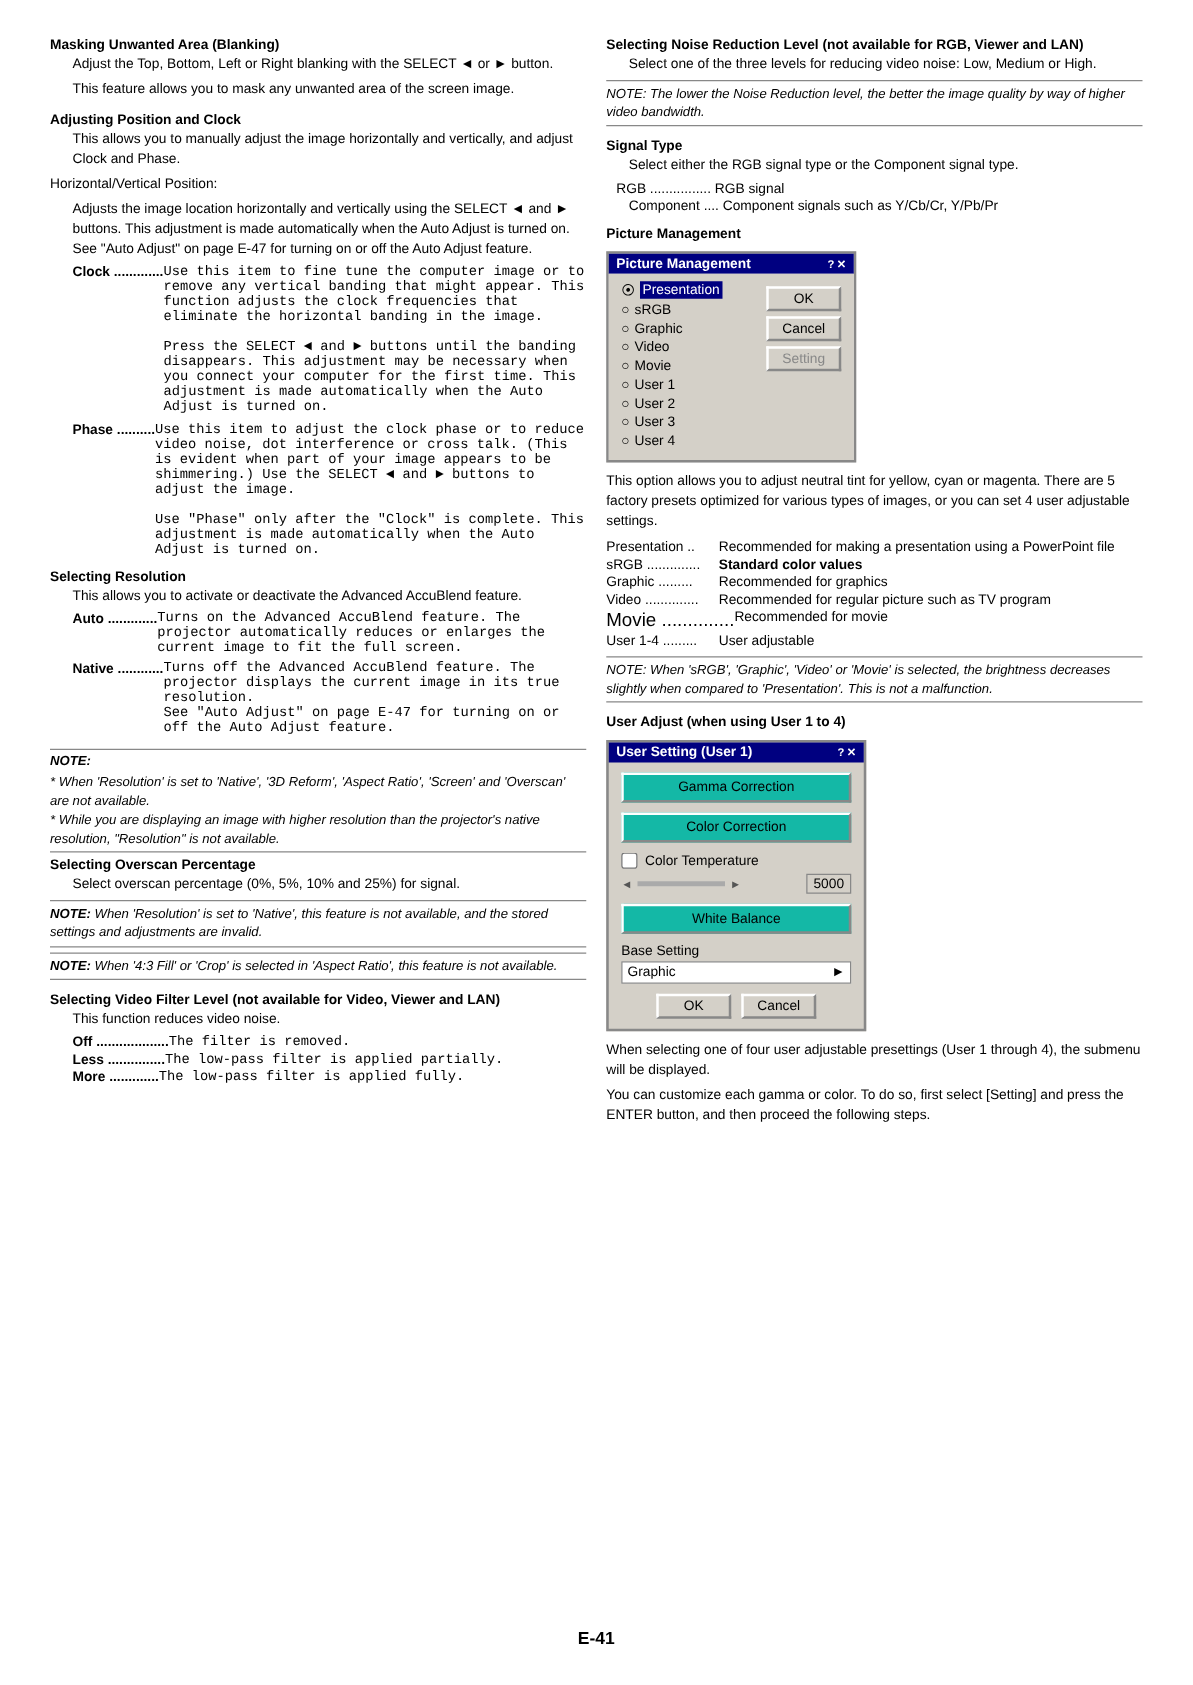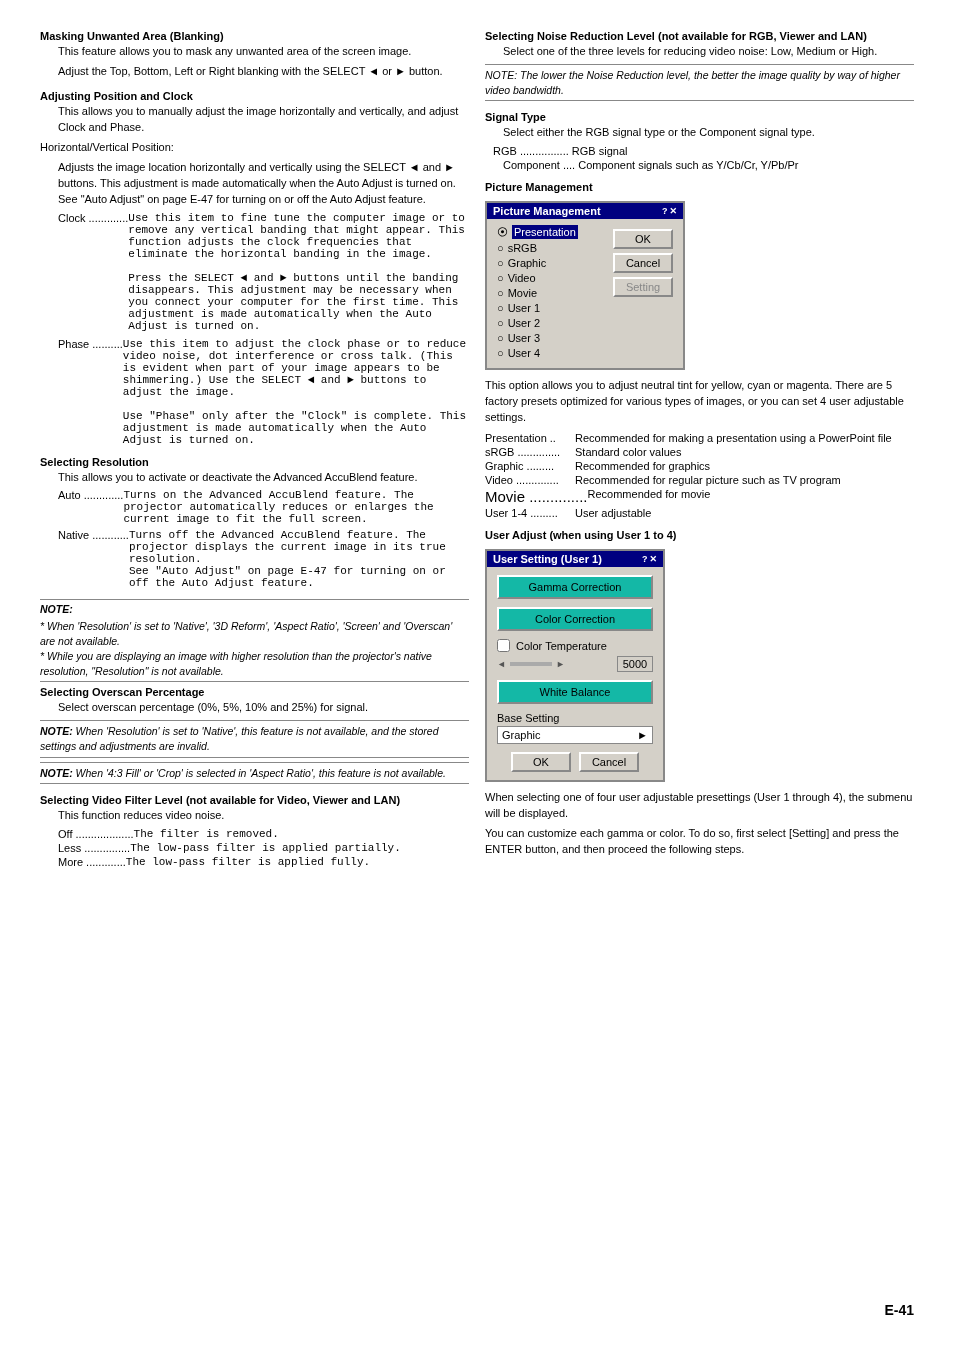--- a/index.html
+++ b/index.html
@@ -45,20 +45,21 @@
     .indent {
       margin-left: 18px;
     }
     .label-row {
       display: flex;
       margin-bottom: 2px;
     }
     .label-key {
       min-width: 60px;
       font-size: 11px;
+      font-weight: bold;
     }
     .label-val {
       font-size: 11px;
       flex: 1;
       font-family: Liberation Mono, monospace;
     }
     .note-bold {
       font-weight: bold;
       font-size: 10.5px;
     }
@@ -122,21 +123,21 @@
       display: flex;
       gap: 6px;
     }
     .dialog-options {
       flex: 1;
     }
     
     .user-dialog {
       border: 2px solid #888;
       background: #d4d0c8;
-      width: 180px;
+      width: 208px;
       margin: 8px auto 8px 0;
       font-size: 11px;
     }
     .user-dialog-titlebar {
       background: #000080;
       color: #fff;
       padding: 2px 6px;
       display: flex;
       justify-content: space-between;
       align-items: center;
@@ -203,21 +204,21 @@
       font-size: 11px;
       justify-content: space-between;
     }
     .dialog-bottom-btns {
       display: flex;
       justify-content: center;
       gap: 8px;
       margin-top: 4px;
     }
     .page-footer {
-      text-align: right;
+      text-align: center;
       font-size: 14px;
       font-weight: bold;
       margin-top: 20px;
       padding-top: 4px;
     }
     .note-border {
       border-top: 1px solid #888;
       border-bottom: 1px solid #888;
       padding: 3px 0;
       margin: 4px 0;
@@ -247,22 +248,22 @@
 </head>
 <body>
 
 <div class="page">
   <div class="two-col">
 
     <div class="col-left">
 
       <div class="section-block">
         <div class="section-title">Masking Unwanted Area (Blanking)</div>
+        <div class="body-text indent">Adjust the Top, Bottom, Left or Right blanking with the SELECT ◄ or ► button.</div>
         <div class="body-text indent">This feature allows you to mask any unwanted area of the screen image.</div>
-        <div class="body-text indent">Adjust the Top, Bottom, Left or Right blanking with the SELECT ◄ or ► button.</div>
       </div>
 
       <div class="section-block">
         <div class="section-title">Adjusting Position and Clock</div>
         <div class="body-text indent">This allows you to manually adjust the image horizontally and vertically, and adjust Clock and Phase.</div>
         <div class="body-text">Horizontal/Vertical Position:</div>
         <div class="body-text indent">Adjusts the image location horizontally and vertically using the SELECT ◄ and ► buttons. This adjustment is made automatically when the Auto Adjust is turned on. See "Auto Adjust" on page E-47 for turning on or off the Auto Adjust feature.</div>
 
         <div class="label-row indent" style="margin-top:4px;">
           <div class="label-key">Clock .............</div>
@@ -403,40 +404,43 @@
 
         <div class="body-text">This option allows you to adjust neutral tint for yellow, cyan or magenta. There are 5 factory presets optimized for various types of images, or you can set 4 user adjustable settings.</div>
 
         <div style="margin-top:6px;">
           <div class="label-row">
             <div style="min-width:90px;font-size:11px;">Presentation ..</div>
             <div style="font-size:11px;flex:1;">Recommended for making a presentation using a PowerPoint file</div>
           </div>
           <div class="label-row">
             <div style="min-width:90px;font-size:11px;">sRGB ..............</div>
-            <div style="font-size:11px;flex:1;">Standard color values</div>
+            <div style="font-size:11px;flex:1;font-weight:bold;">Standard color values</div>
           </div>
           <div class="label-row">
             <div style="min-width:90px;font-size:11px;">Graphic .........</div>
             <div style="font-size:11px;flex:1;">Recommended for graphics</div>
           </div>
           <div class="label-row">
             <div style="min-width:90px;font-size:11px;">Video ..............</div>
             <div style="font-size:11px;flex:1;">Recommended for regular picture such as TV program</div>
           </div>
           <div class="label-row">
             <div style="min-width:90px;font-size:15px;">Movie ..............</div>
             <div style="font-size:11px;flex:1;">Recommended for movie</div>
           </div>
           <div class="label-row">
             <div style="min-width:90px;font-size:11px;">User 1-4 .........</div>
             <div style="font-size:11px;flex:1;">User adjustable</div>
           </div>
         </div>
 
+        <div class="note-border" style="margin-top:6px;">
+          <span class="note-star"><em>NOTE: When 'sRGB', 'Graphic', 'Video' or 'Movie' is selected, the brightness decreases slightly when compared to 'Presentation'. This is not a malfunction.</em></span>
+        </div>
       </div>
 
       <div class="section-block">
         <div class="section-title">User Adjust (when using User 1 to 4)</div>
 
         <div class="user-dialog">
           <div class="user-dialog-titlebar">
             <span>User Setting (User 1)</span>
             <div class="dialog-titlebar-btns">
               <span>?</span>

